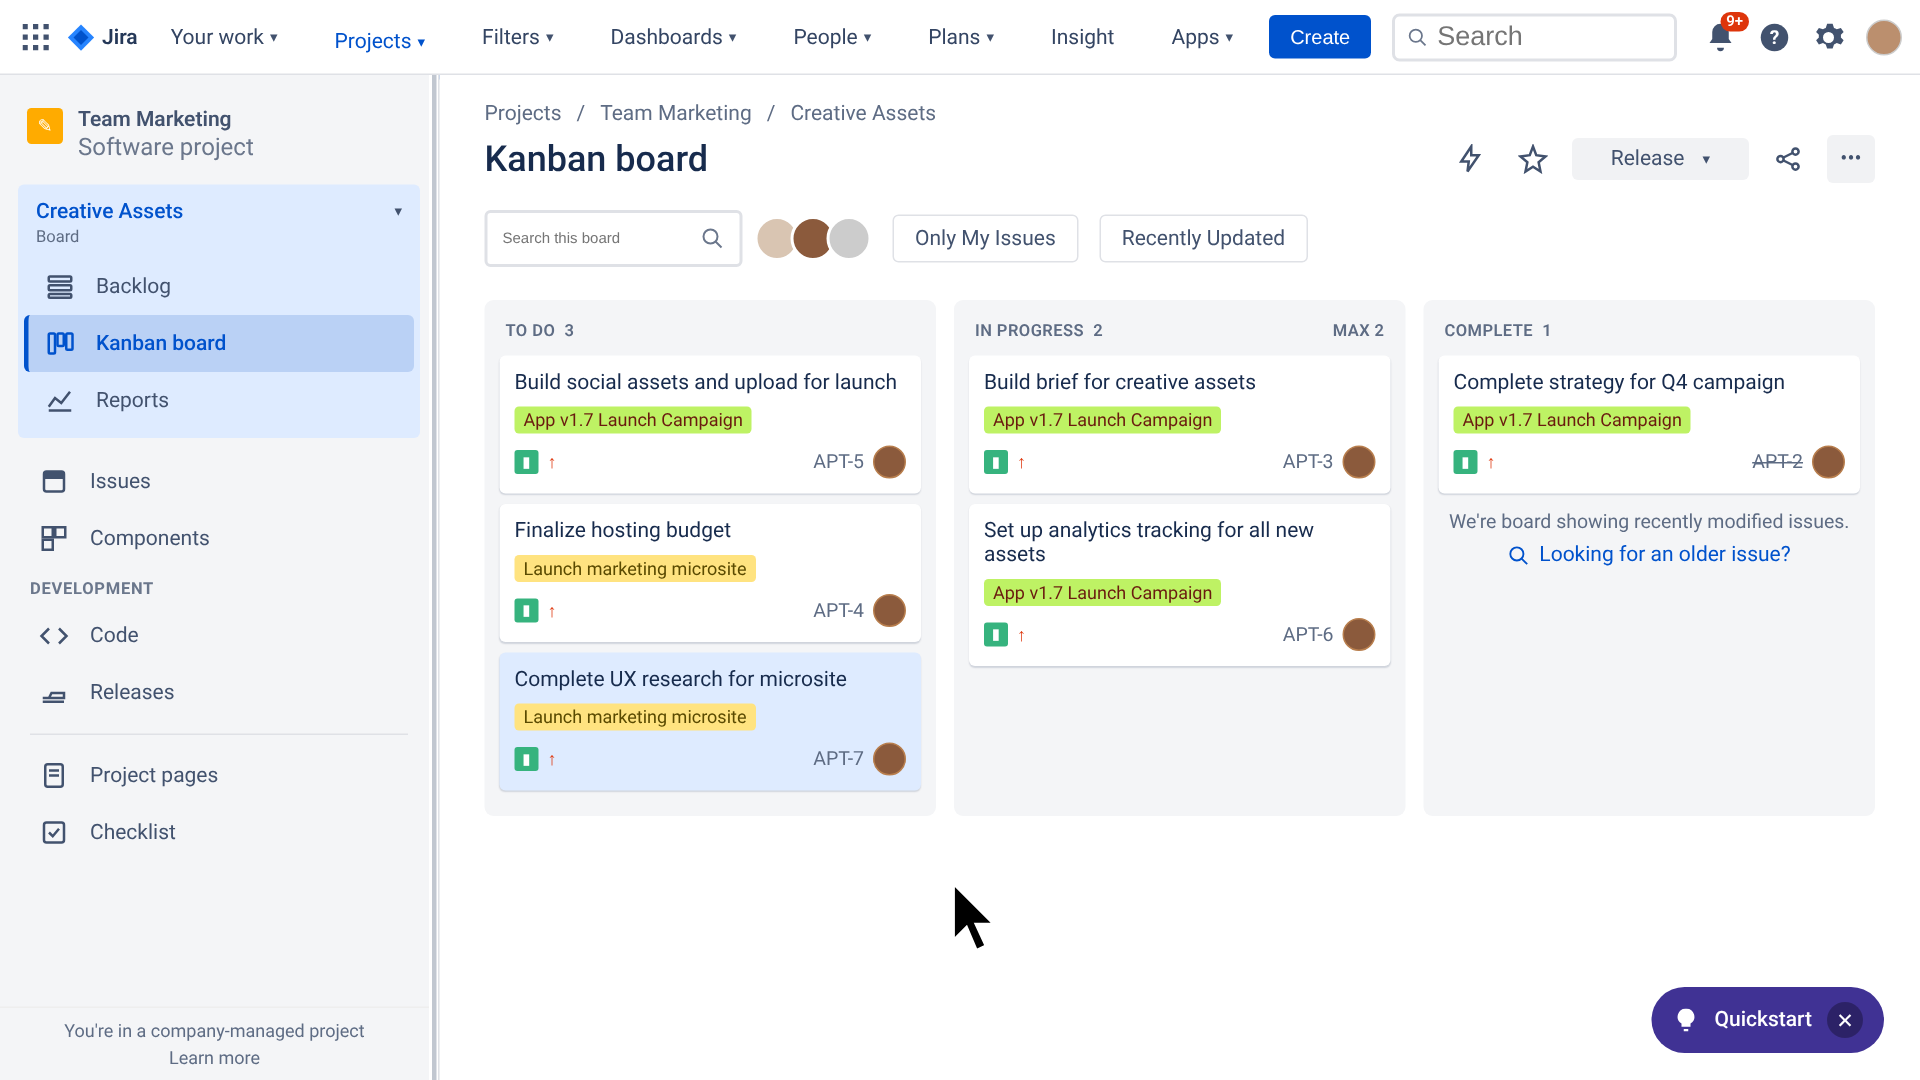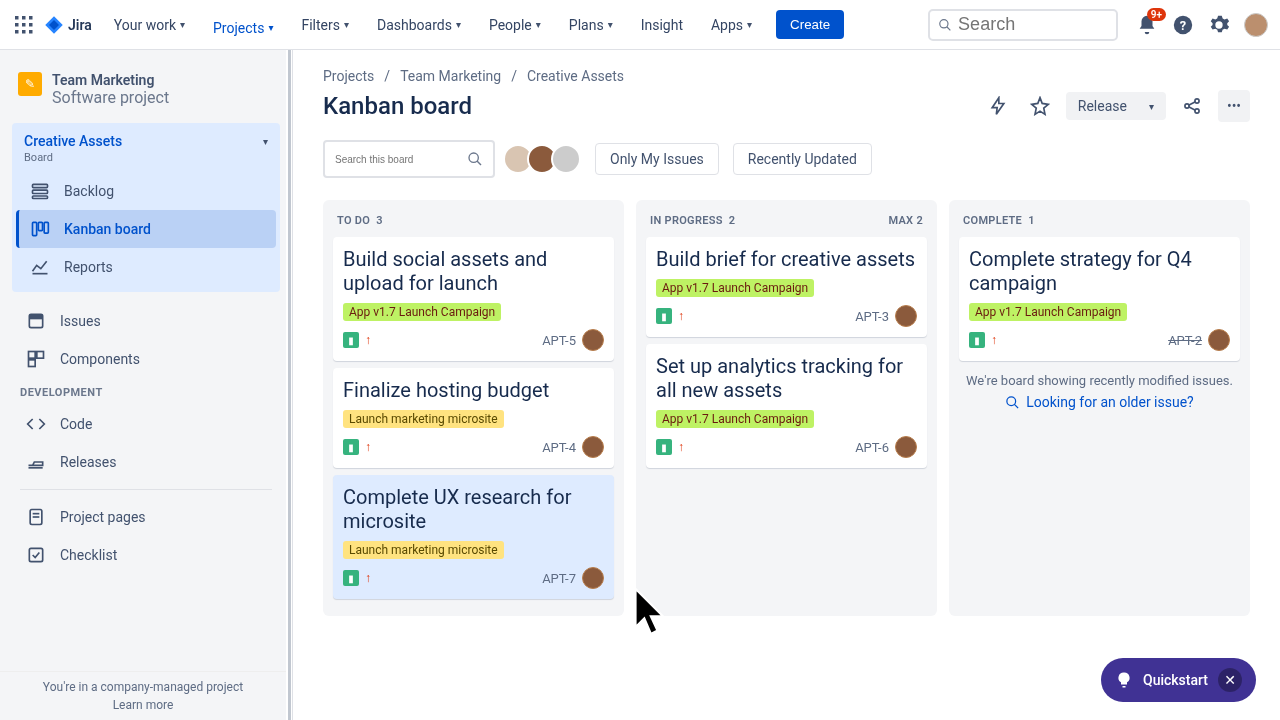--- a/index.html
+++ b/index.html
@@ -2,21 +2,21 @@
 <html><head>
 <meta charset="utf-8">
 <style>
 * { box-sizing: border-box; margin: 0; padding: 0; }
 body { font-family: -apple-system, BlinkMacSystemFont, "Segoe UI", Roboto, sans-serif; font-size: 14px; color: #172B4D; background: #fff; width: 1280px; height: 720px; overflow: hidden; position: relative; }
 
 
 .topnav { height: 50px; border-bottom: 1px solid #dfe1e6; display: flex; align-items: center; padding: 0 12px; gap: 4px; }
 .app-switcher { width: 24px; height: 24px; display: flex; align-items: center; justify-content: center; cursor: pointer; }
 .logo { display: flex; align-items: center; gap: 4px; color: #253858; font-weight: 600; margin: 0 8px 0 4px; }
-.nav-items { display: flex; gap: 8px; }
+.nav-items { display: flex; gap: 18px; }
 .nav-item { padding: 6px 10px; border-radius: 3px; cursor: pointer; display: flex; align-items: center; gap: 4px; color: #344563; }
 .nav-item.active { color: #0052CC; border-bottom: 3px solid #0052CC; border-radius: 0; padding-bottom: 11px; margin-bottom: -14px; }
 .chev { font-size: 10px; color: #42526E; }
 .nav-item.active .chev { color: #0052CC; }
 .create-btn { background: #0052CC; color: #fff; padding: 7px 14px; border: none; border-radius: 4px; font-weight: 500; cursor: pointer; margin-left: 10px; }
 .spacer { flex: 1; }
 .search-box { width: 190px; height: 32px; border: 2px solid #dfe1e6; border-radius: 5px; display: flex; align-items: center; padding: 0 8px; gap: 6px; color: #6b778c; }
 .search-box input { border: none; outline: none; width: 100%; font-size: 18px; }
 .top-icons { display: flex; align-items: center; gap: 14px; margin-left: 14px; }
 .notif { position: relative; }
@@ -44,38 +44,38 @@
 
 
 .main { flex: 1; padding: 18px 30px; overflow: hidden; }
 .breadcrumb { color: #5e6c84; font-size: 14px; display: flex; gap: 10px; align-items: center; margin-bottom: 6px;}
 .crumb { cursor: pointer; }
 .sep { color: #5e6c84; }
 .page-header { display: flex; align-items: center; justify-content: space-between; }
 .page-title { font-size: 24px; font-weight: 500; color: #172B4D; }
 .header-actions { display: flex; gap: 10px; align-items: center; }
 .hicon { width: 32px; height: 32px; display: flex; align-items: center; justify-content: center; cursor: pointer; border-radius: 4px; color:#42526E;}
-.release-btn { background: #f1f2f4; padding: 6px 12px; border-radius: 4px; cursor: pointer; display: flex; align-items: center; gap: 22px; color:#42526E;}
+.release-btn { background: #f1f2f4; padding: 6px 26px; border-radius: 4px; cursor: pointer; display: flex; align-items: center; gap: 12px; color:#42526E;}
 .more-btn { background: #f1f2f4; width:32px; height:32px; border-radius:4px; display:flex; align-items:center; justify-content:center; cursor:pointer; color:#42526E;}
 
 .controls { display: flex; align-items: center; gap: 14px; margin-top: 18px; }
 .board-search { border: 2px solid #dfe1e6; border-radius: 4px; height: 38px; width: 172px; display: flex; align-items: center; padding: 0 10px; justify-content: space-between; }
 .board-search input { border: none; outline: none; width: 120px; font-size: 10px; }
 .avatar-stack { display: flex; }
 .avatar-stack .av { width: 30px; height: 30px; border-radius: 50%; border: 2px solid #fff; margin-left: -6px; }
 .av1 { background: #d9c5b2; } .av2 { background: #8b5a3c; } .av3 { background: #ccc; }
 .filter-chip { border: 1px solid #dfe1e6; padding: 7px 14px; border-radius: 4px; cursor: pointer; background:#fff; color:#42526E;}
 
 
 .board { display: flex; gap: 12px; margin-top: 22px; }
 .column { background: #F4F5F7; border-radius: 6px; width: 304px; padding: 10px; }
 .col-header { display: flex; justify-content: space-between; font-size: 11px; color: #5e6c84; font-weight: 600; text-transform: uppercase; padding: 4px 4px 10px; letter-spacing: 0.3px;}
 .card { background: #fff; border-radius: 4px; padding: 10px; margin-bottom: 7px; box-shadow: 0 1px 1px rgba(9,30,66,.15); cursor: pointer; }
 .card.highlighted { background: #DEEBFF; }
-.card-title { font-size: 20px; color: #172B4D; margin-bottom: 8px; }
+.card-title { font-size: 14px; color: #172B4D; margin-bottom: 8px; }
 .epic-tag { display: inline-block; padding: 2px 6px; font-size: 12px; border-radius: 3px; margin-bottom: 8px; }
 .epic-pink { background: #bef264; color: #6a1b0f; }
 .epic-yellow { background: #FFE380; color: #5a4a00; }
 .card-footer { display: flex; justify-content: space-between; align-items: center; }
 .card-meta { display: flex; gap: 6px; align-items: center; }
 .story-icon { width: 16px; height: 16px; background: #36B37E; border-radius: 2px; display:flex; align-items:center; justify-content:center; color:#fff; font-size:10px;}
 .prio-icon { color: #DE350B; font-size: 12px; font-weight:bold;}
 .card-right { display: flex; align-items: center; gap: 6px; }
 .card-key { font-size: 13px; color: #5e6c84; }
 .strike { text-decoration: line-through; }

